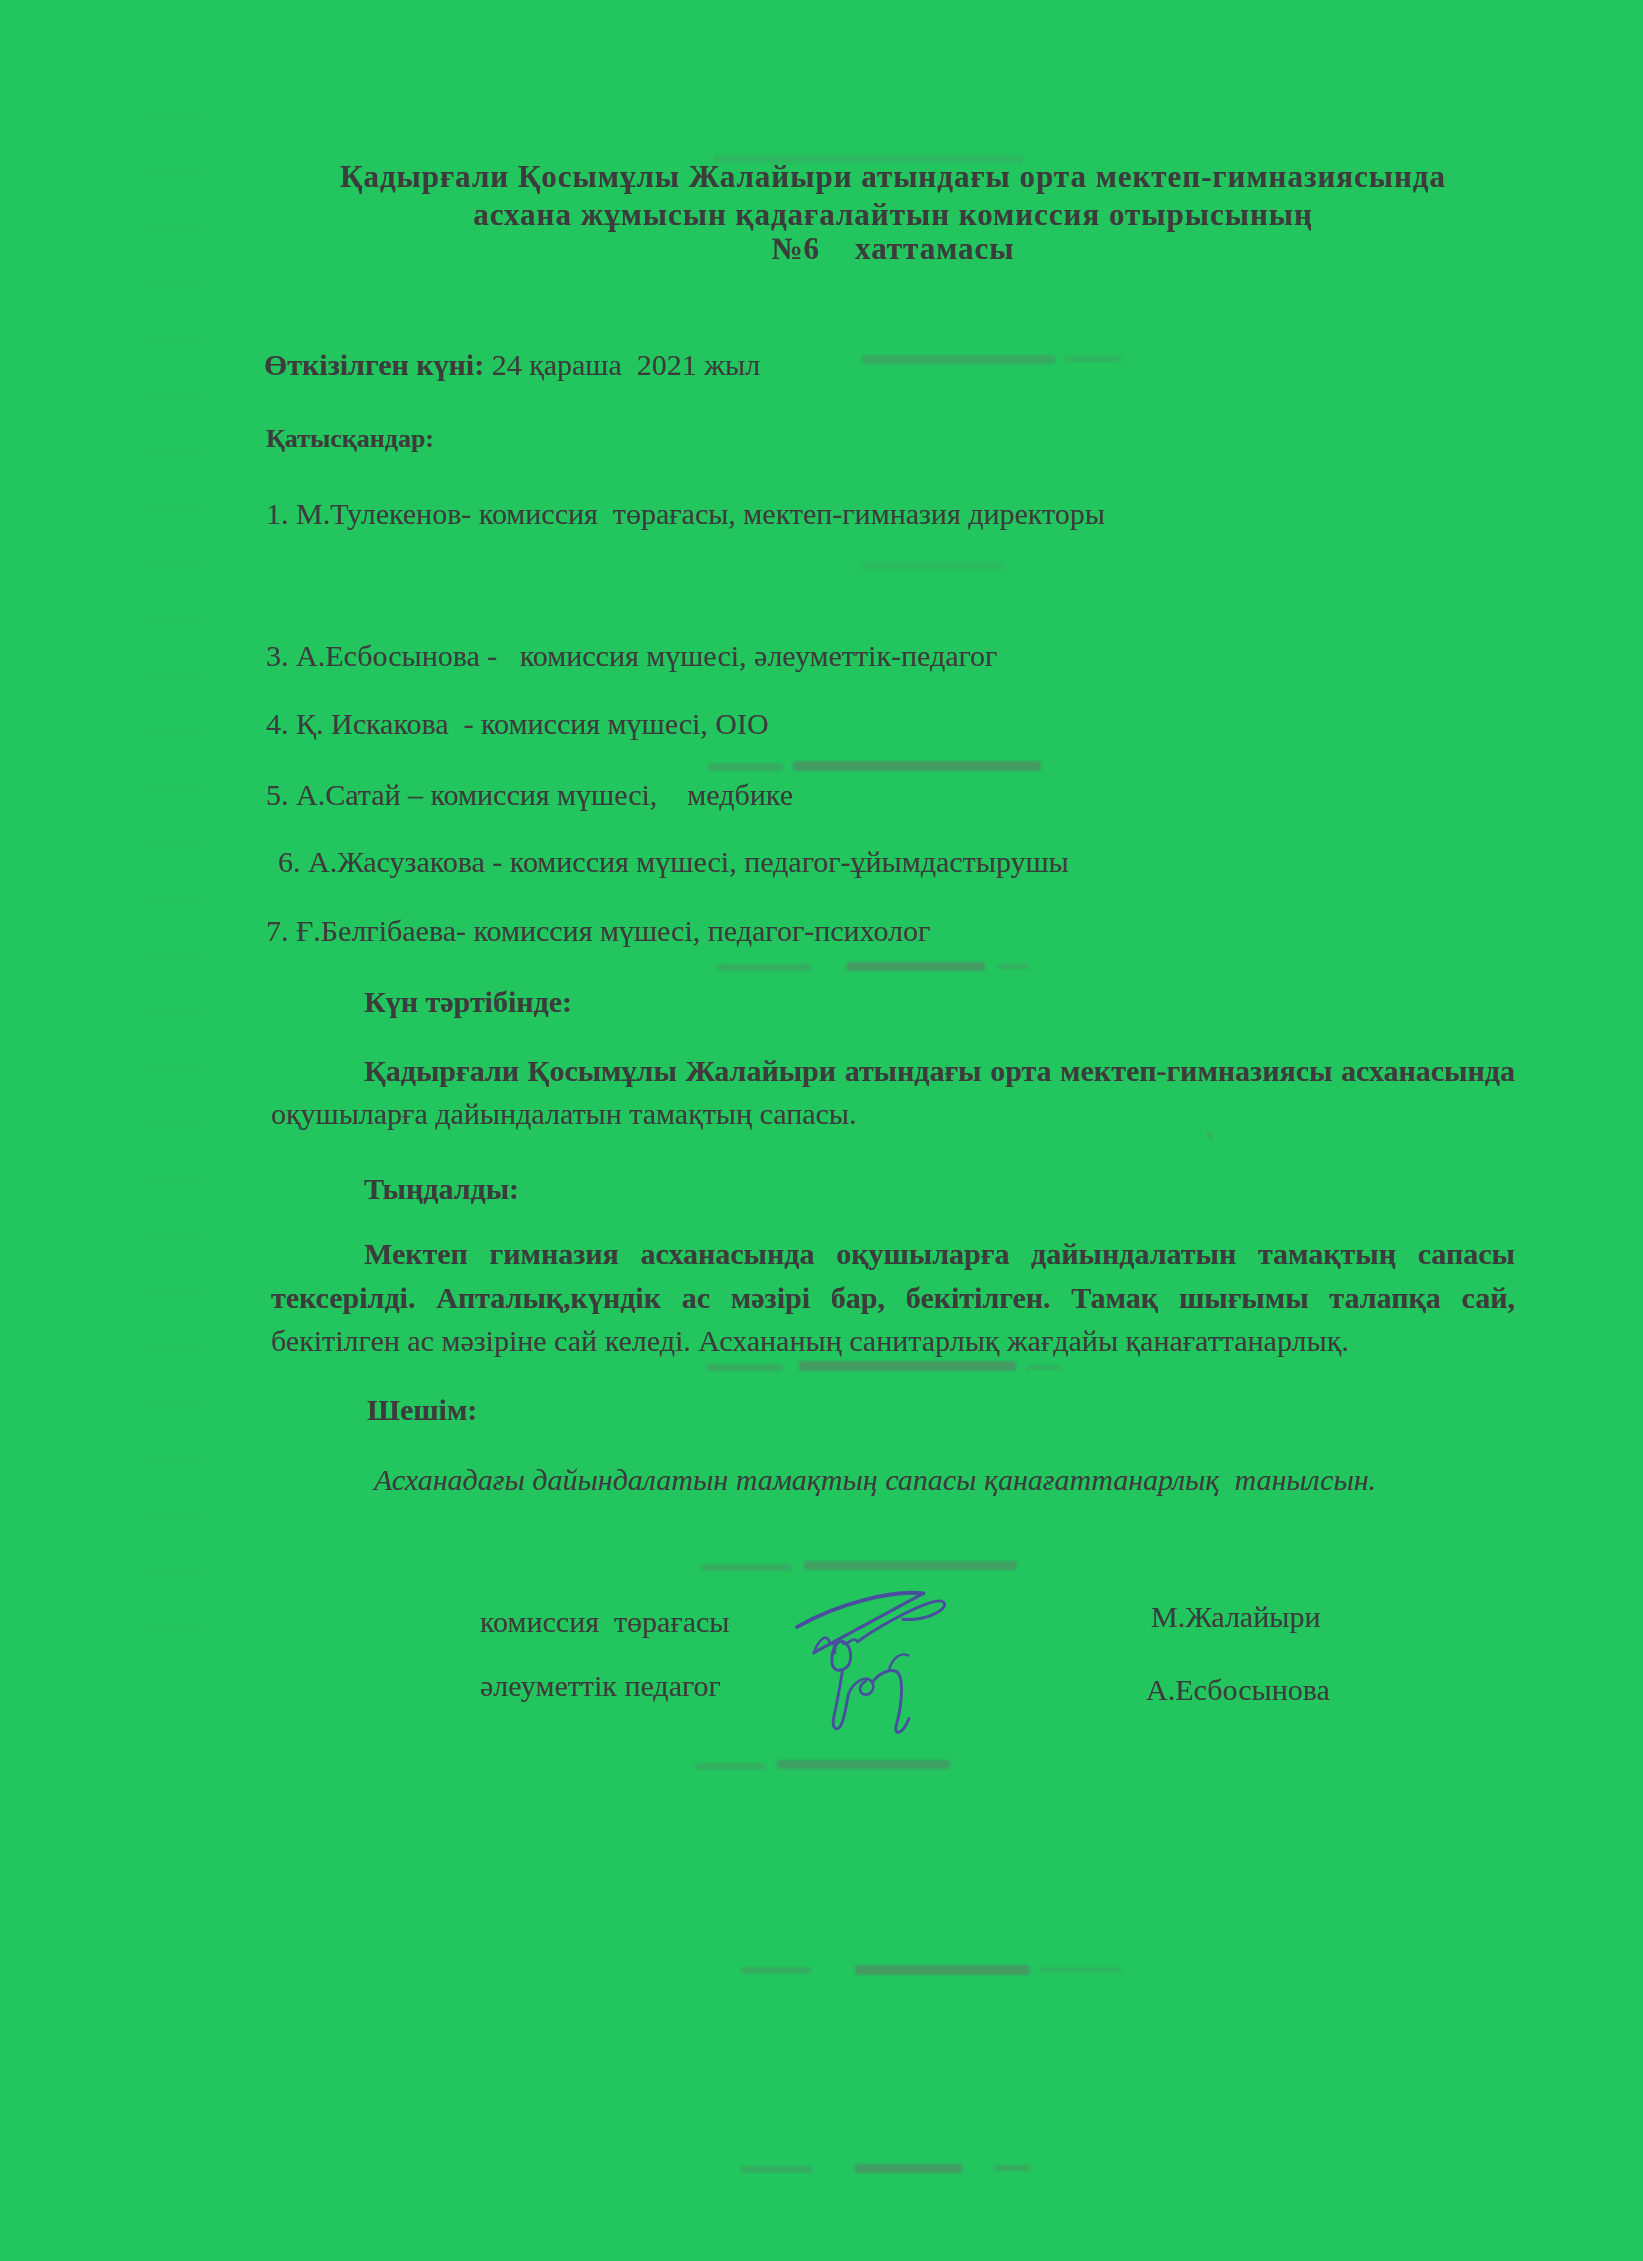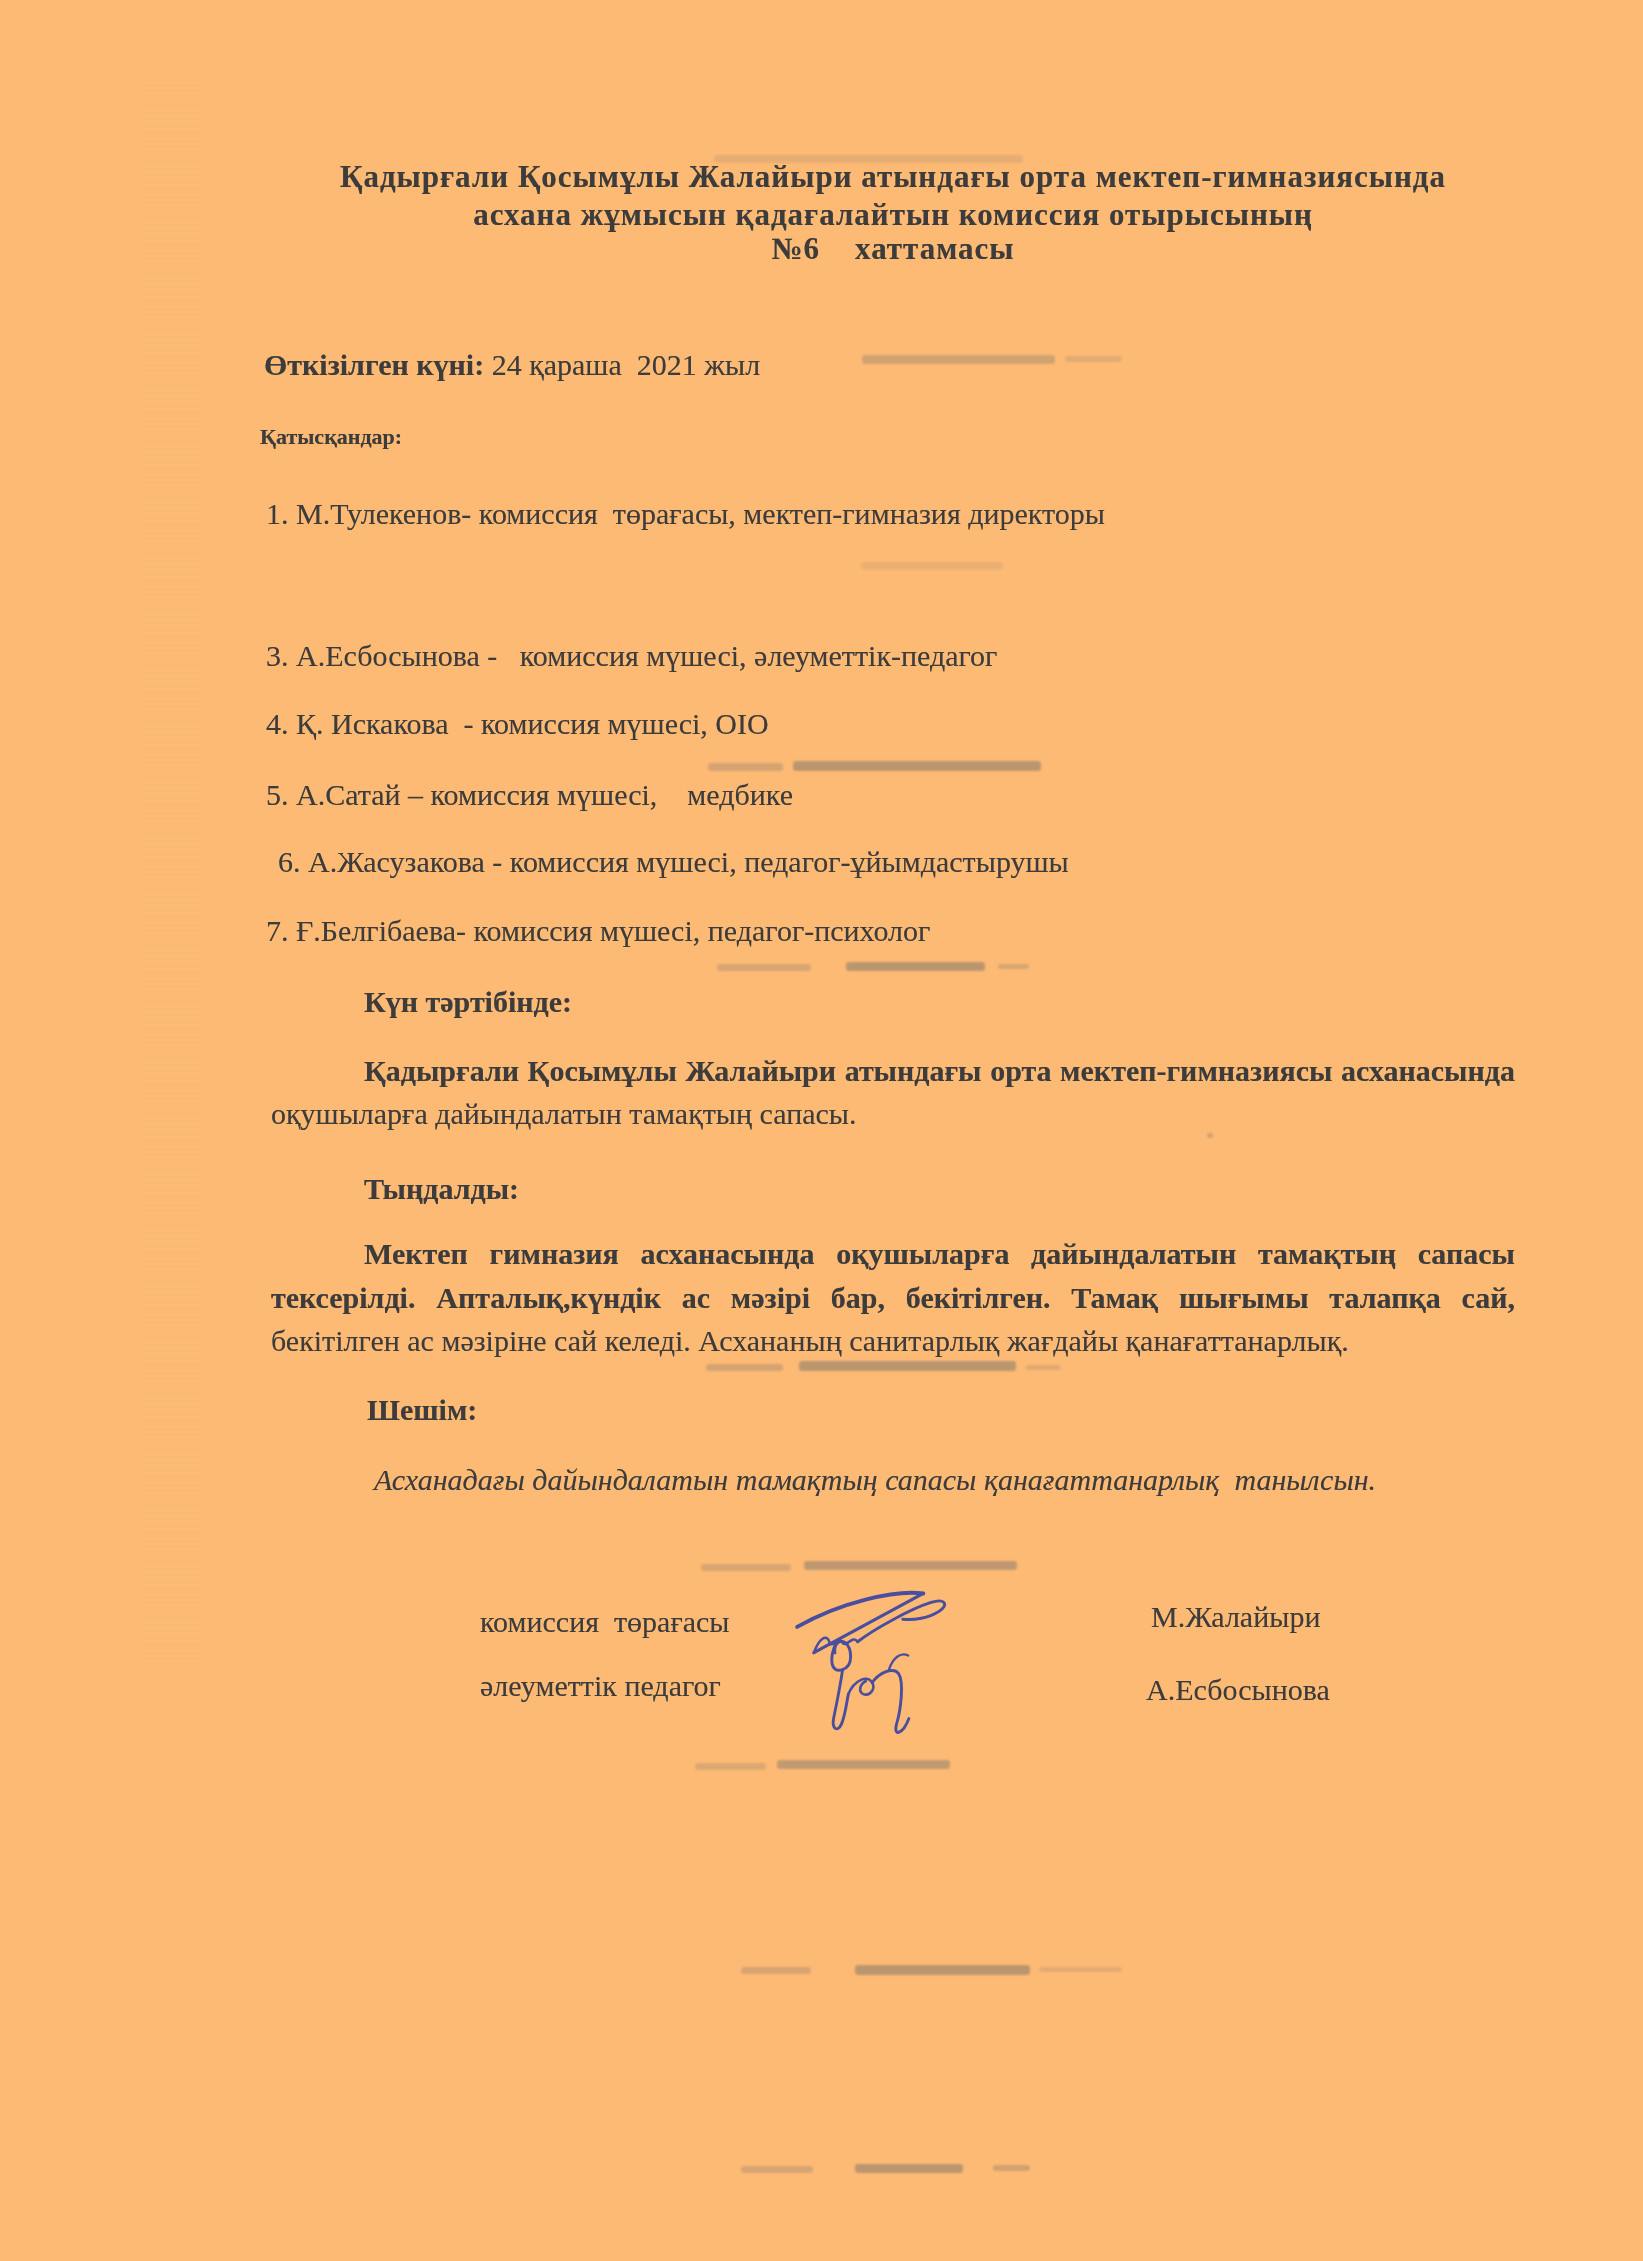--- a/index.html
+++ b/index.html
@@ -4,21 +4,21 @@
 <style>
   html, body {
     margin: 0;
     padding: 0;
     background: #e8e8e8;
   }
   .page {
     position: relative;
     width: 1644px;
     height: 2261px;
-    background: #fdba74;
+    background: #22c55e;
     overflow: hidden;
     font-family: "Liberation Serif", serif;
     color: #3d3c3c;
   }
   .txt {
     position: absolute;
     white-space: pre-wrap;
     font-size: 30px;
     line-height: 1.18;
     text-shadow: 0 0 0.6px rgba(61,60,60,0.45);
@@ -74,21 +74,21 @@
 <div class="page">
 
   <div class="noise-band"></div>
 
   <div class="txt title-line" style="top:159px;">Қадырғали Қосымұлы Жалайыри атындағы орта мектеп-гимназиясында</div>
   <div class="txt title-line" style="top:197px;">асхана жұмысын қадағалайтын комиссия отырысының</div>
   <div class="txt title-line" style="top:231px;">№6    хаттамасы</div>
 
   <div class="txt" style="top:347px; left:264px;"><span class="b">Өткізілген күні:</span><span> 24 қараша  2021 жыл</span></div>
 
-  <div class="txt b" style="top:424px; left:260px; font-size:22px;">Қатысқандар:</div>
+  <div class="txt b" style="top:424px; left:266px; font-size:26px;">Қатысқандар:</div>
 
   <div class="txt" style="top:496px; left:266px;">1. М.Тулекенов- комиссия  төрағасы, мектеп-гимназия директоры</div>
   <div class="txt" style="top:638px; left:266px;">3. А.Есбосынова -   комиссия мүшесі, әлеуметтік-педагог</div>
   <div class="txt" style="top:706px; left:266px;">4. Қ. Искакова  - комиссия мүшесі, ОІО</div>
   <div class="txt" style="top:777px; left:266px;">5. А.Сатай – комиссия мүшесі,    медбике</div>
   <div class="txt" style="top:844px; left:278px;">6. А.Жасузакова - комиссия мүшесі, педагог-ұйымдастырушы</div>
   <div class="txt" style="top:913px; left:266px;">7. Ғ.Белгібаева- комиссия мүшесі, педагог-психолог</div>
 
   <div class="txt b" style="top:984px; left:364px;">Күн тәртібінде:</div>
   <div class="txt jline indent" style="top:1053px;">Қадырғали Қосымұлы Жалайыри атындағы орта мектеп-гимназиясы асханасында</div>

